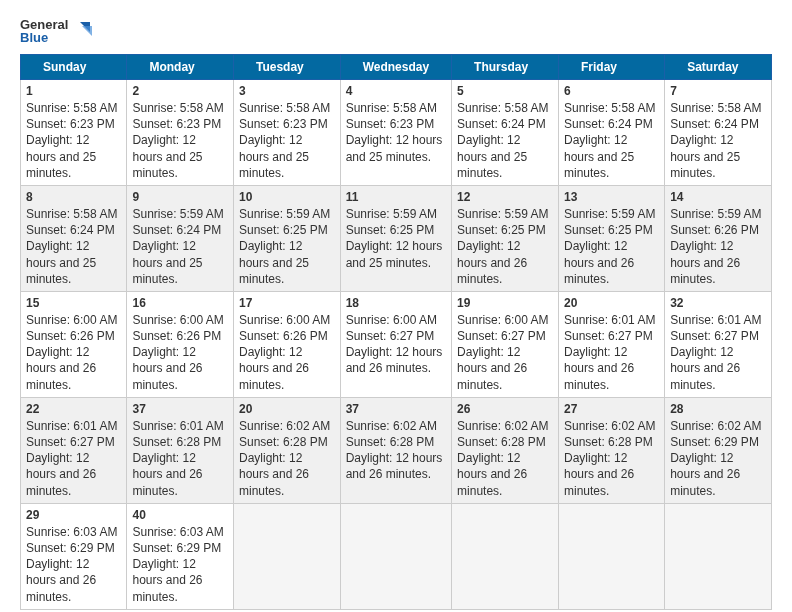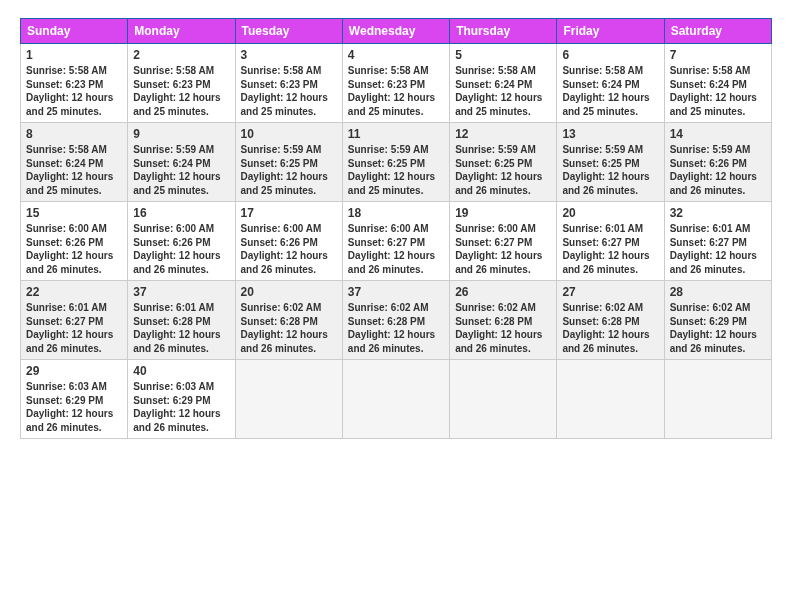--- a/index.html
+++ b/index.html
@@ -40,25 +40,25 @@
       font-size: 15px;
       font-weight: normal;
       color: #555;
     }
     .calendar {
       width: 100%;
       border-collapse: collapse;
       border: 1px solid #ccc;
     }
     .calendar th {
-      background: #d946ef;
+      background: #0369a1;
       color: #fff;
       font-size: 12px;
       font-weight: bold;
-      padding: 5px 6px;
+      padding: 5px 22px;
       text-align: left;
       border: 1px solid #1a5fa8;
     }
     .calendar td {
       border: 1px solid #ccc;
       vertical-align: top;
       padding: 4px 5px;
       font-size: 9.5px;
       color: #333;
       width: calc(100% / 7);
@@ -68,33 +68,52 @@
     .calendar td.empty {
       background: #f5f5f5;
     }
     .day-number {
       font-size: 12px;
       font-weight: bold;
       display: block;
       margin-bottom: 2px;
     }
     .day-info {
-      font-size: 10px;
+      font-size: 12px;
       line-height: 1.35;
       color: #333;
-      font-weight: bold;
     }
     .row-shade td {
       background: #f0f0f0;
     }
   </style>
 </head>
 <body>
 
 <div class="page">
+  <div class="header">
+    <div class="logo">
+  <div style="display:flex;flex-direction:column;align-items:flex-start;line-height:1.1">
+    <div style="display:flex;align-items:center;gap:2px">
+      <div style="display:flex;flex-direction:column;line-height:1">
+        <span style="font-size:13px;font-weight:bold;color:#333;">General</span>
+        <span style="font-size:13px;font-weight:bold;color:#1a5fa8;">Blue</span>
+      </div>
+      <svg width="22" height="22" viewBox="0 0 22 22" style="margin-left:2px">
+        <polygon points="8,2 18,2 18,12" fill="#1a5fa8"></polygon>
+        <polygon points="10,6 20,6 20,16" fill="#4a90d9" opacity="0.7"></polygon>
+      </svg>
+    </div>
+  </div>
+</div>
+    <div class="title-block">
+      <h1></h1>
+      <h2></h2>
+    </div>
+  </div>
 
   <table class="calendar">
     <thead>
       <tr>
         <th>Sunday</th>
         <th>Monday</th>
         <th>Tuesday</th>
         <th>Wednesday</th>
         <th>Thursday</th>
         <th>Friday</th>

